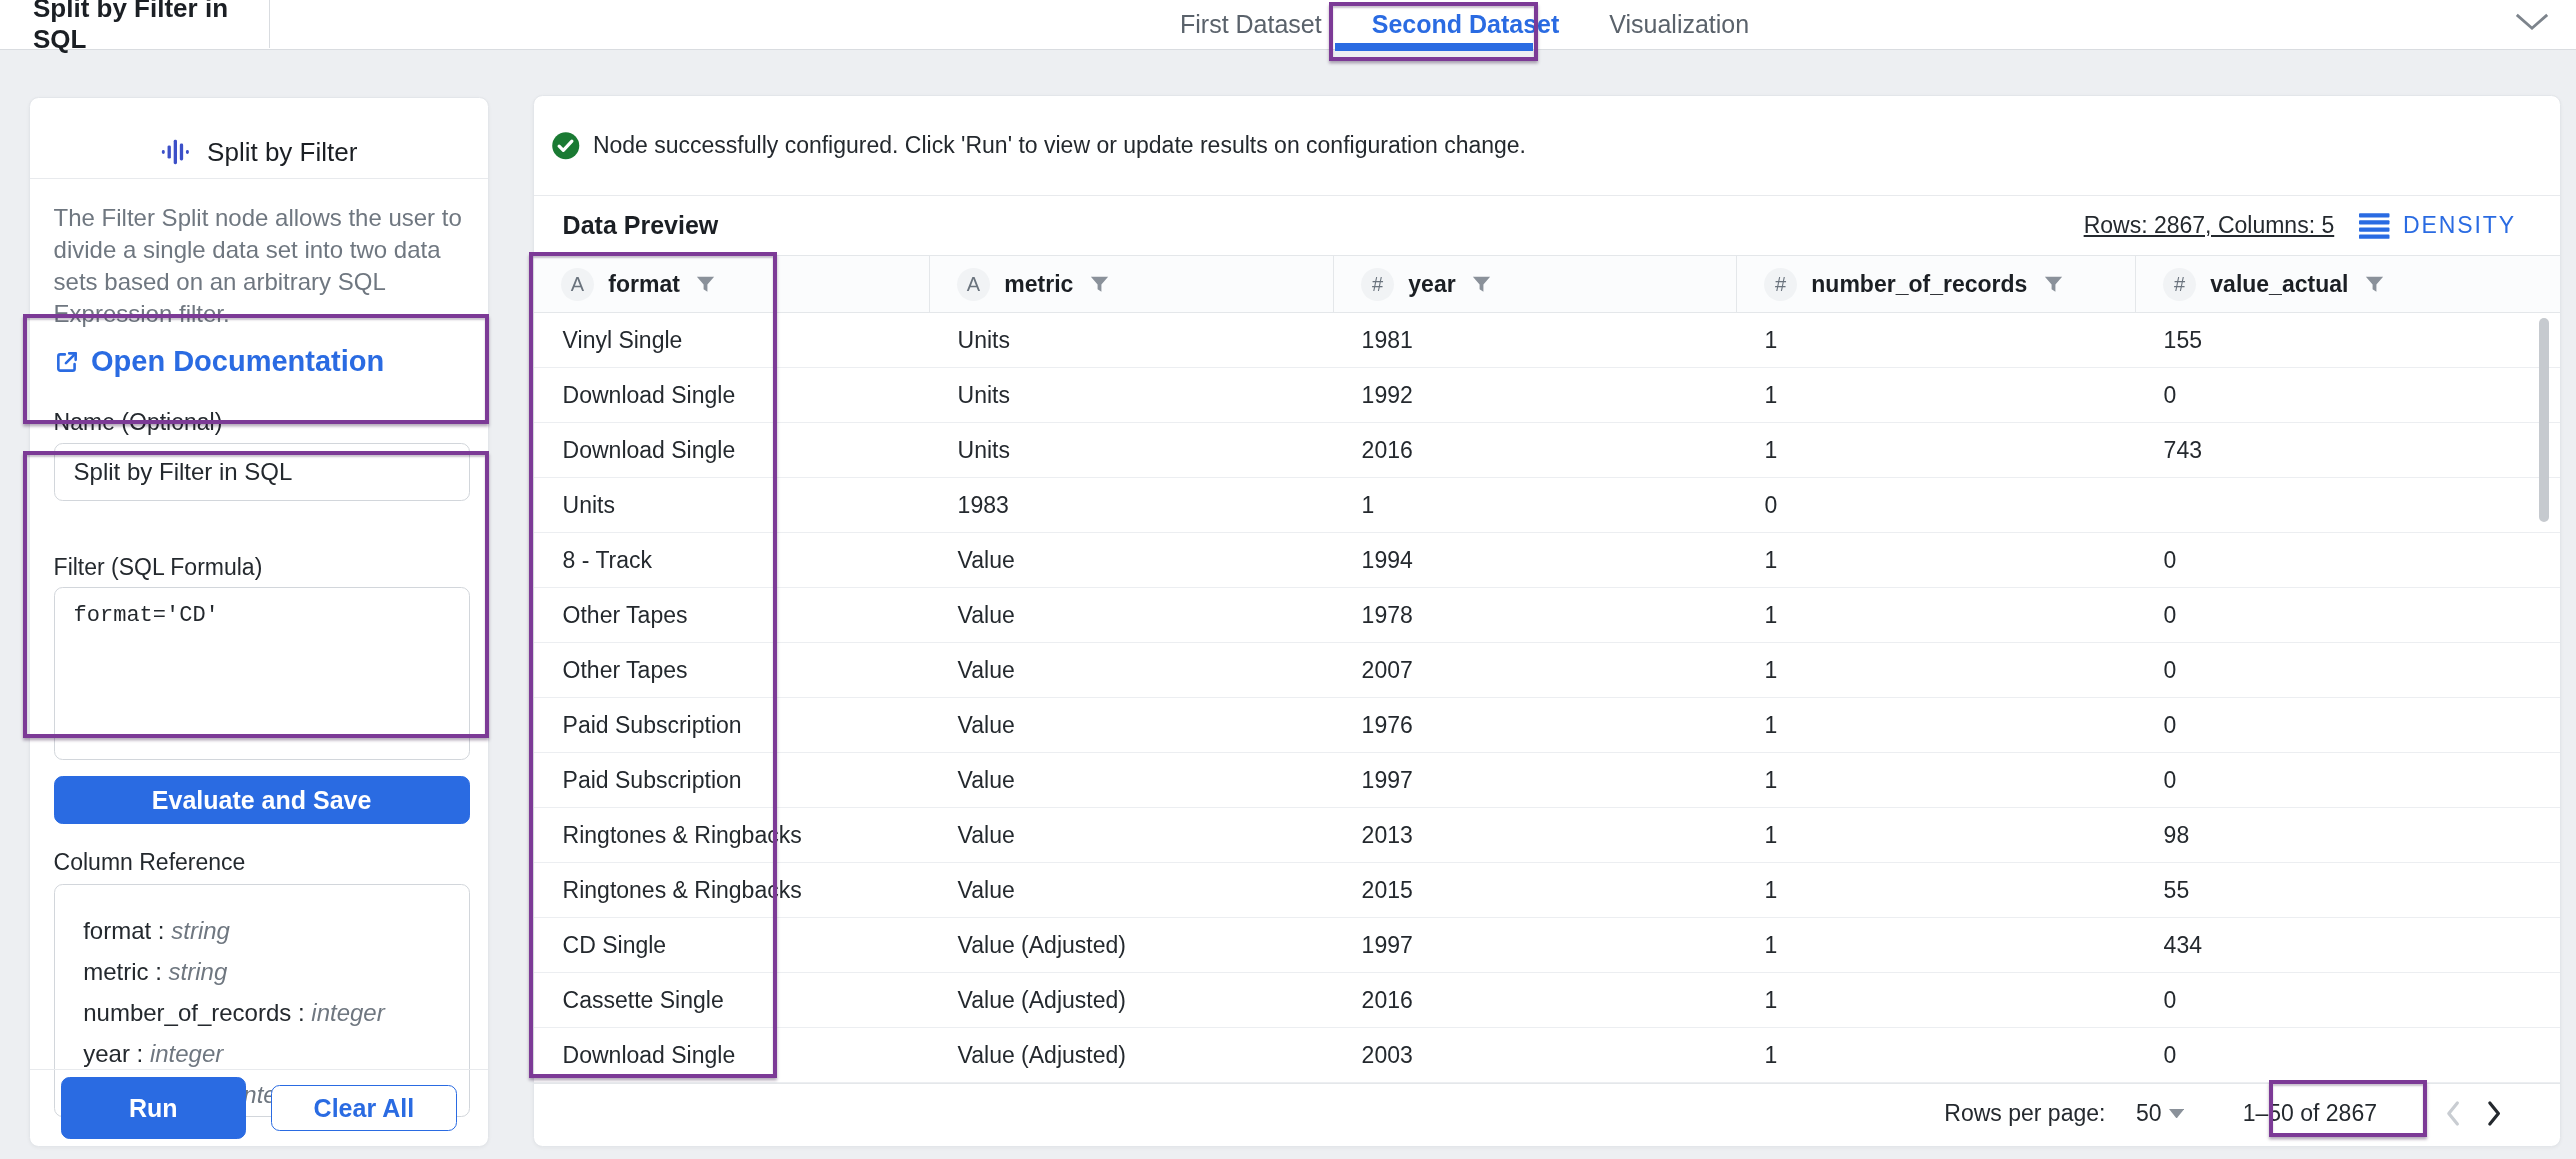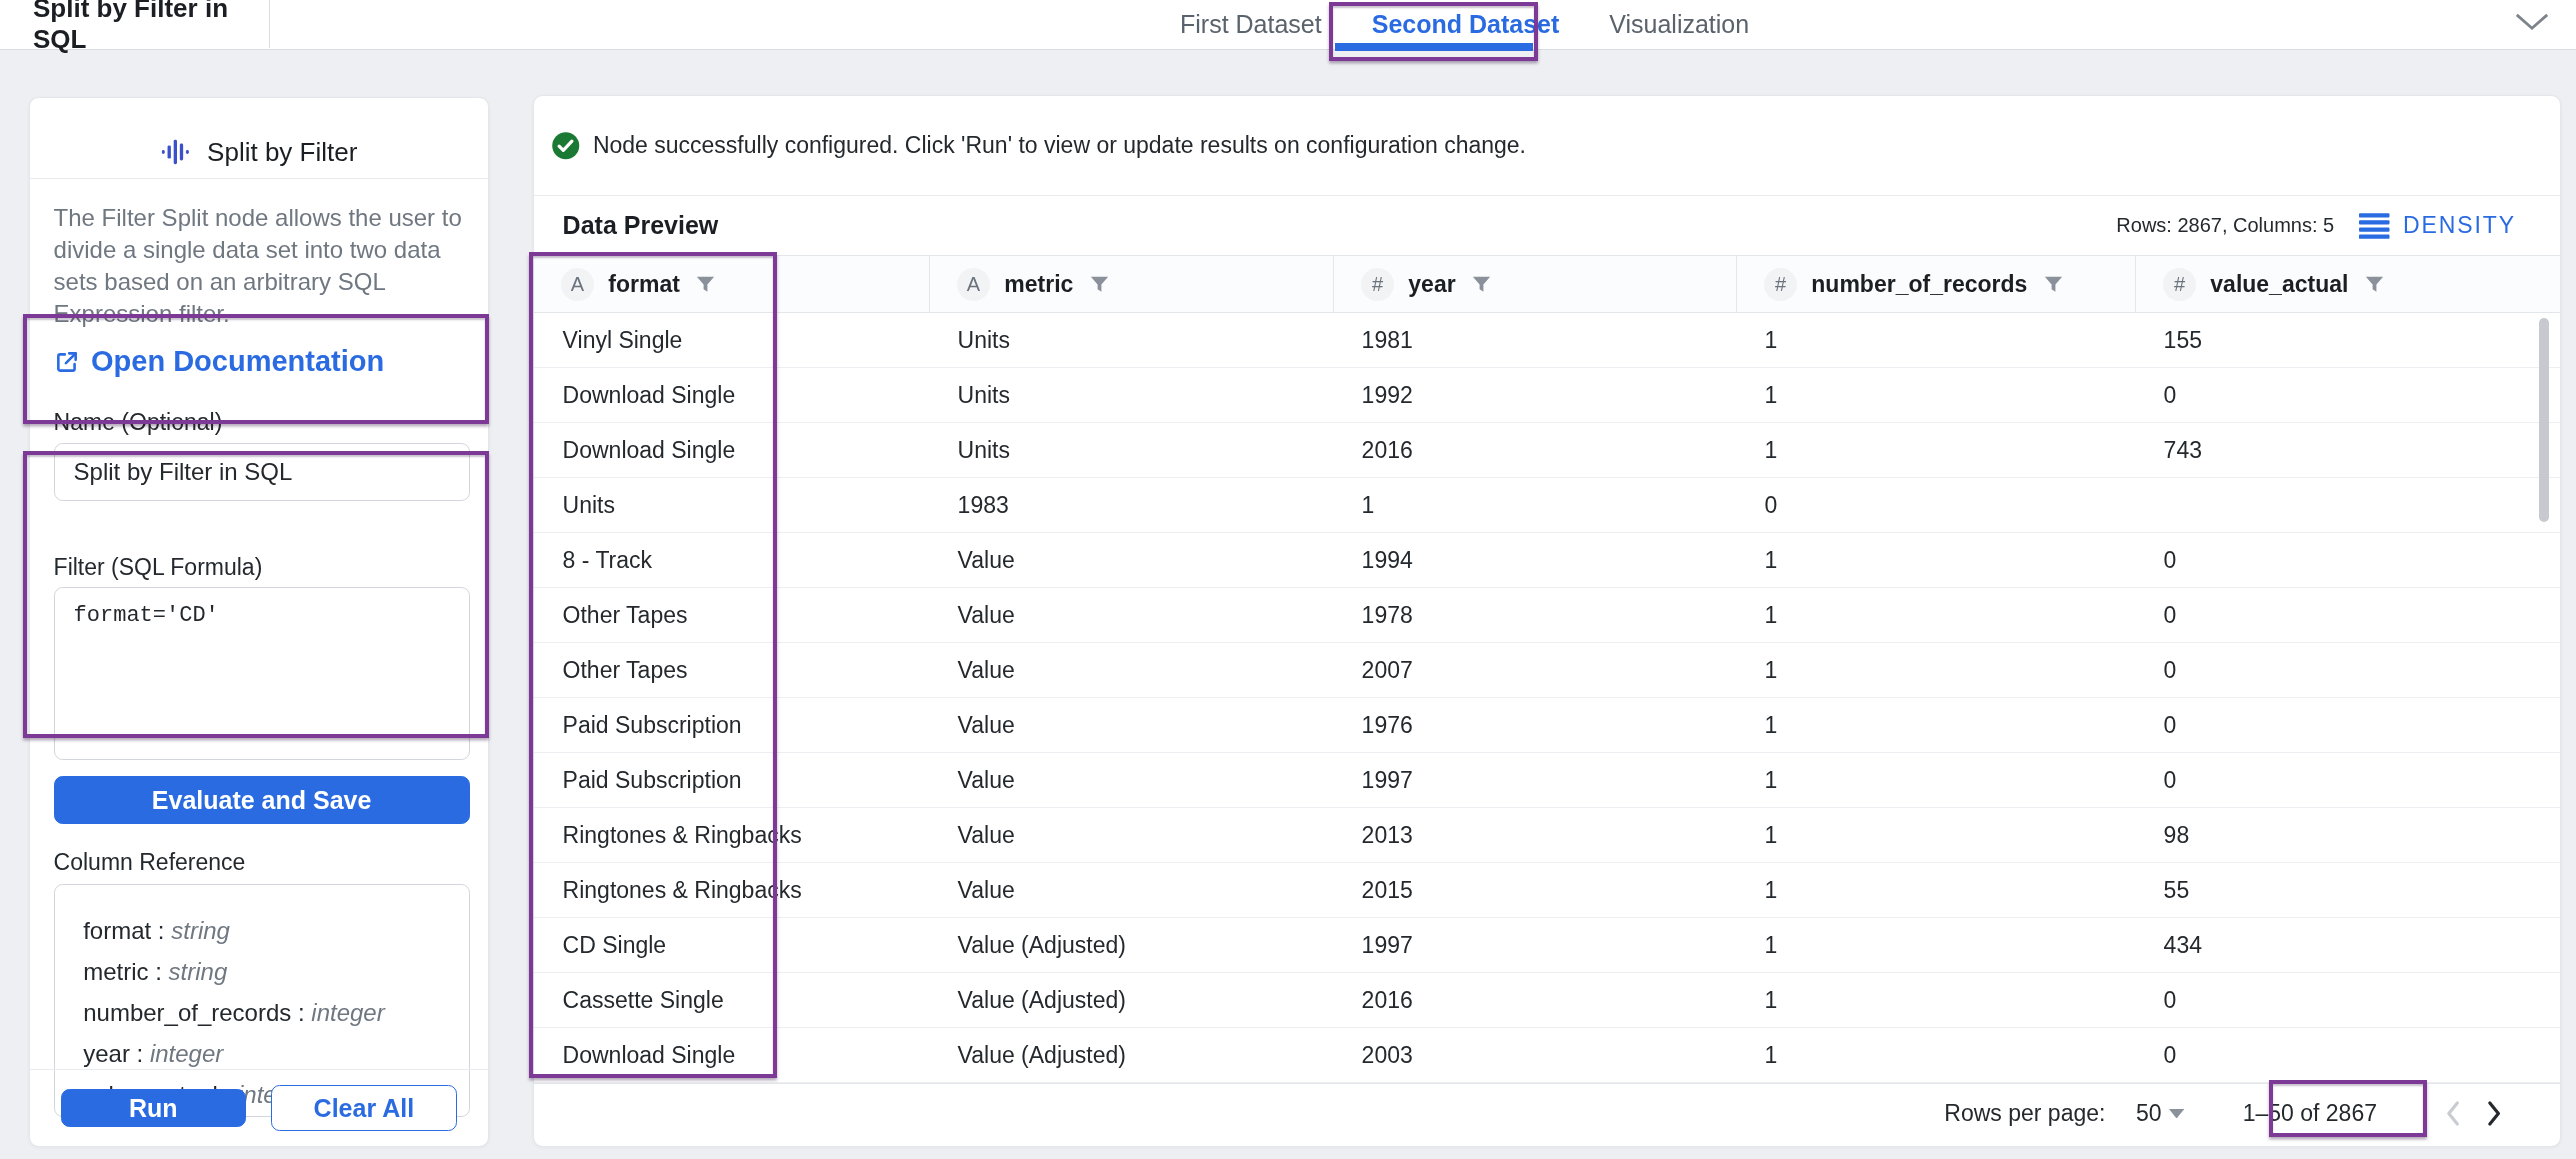--- a/index.html
+++ b/index.html
@@ -31,29 +31,29 @@
   .sql-area { margin-top:6px; width:416px; height:173px; border:1.9px solid #d2d6db; border-radius:8.6px; font-family:"Liberation Mono", monospace; font-size:22px; color:#24292e; padding:15.2px 19px; resize:none; background:#fff; }
   .btn { display:flex; align-items:center; justify-content:center; border-radius:8.6px; font-size:25px; font-weight:700; cursor:pointer; font-family:"Liberation Sans", sans-serif; }
   .btn-primary { background:#2a6be2; color:#fff; border:1.9px solid #2a6be2; }
   .btn-outline { background:#fff; color:#2a6be2; border:1.9px solid #2a6be2; }
   .eval-btn { margin-top:13.3px; width:416px; height:48px; }
   .colref-label { margin-top:25px; font-size:23px; color:#24292e; }
   .colref-box { margin-top:7.6px; width:416px; height:233px; border:1.9px solid #d2d6db; border-radius:8.6px; padding:25px 0 0 28.6px; }
   .colref-item { font-size:24px; color:#24292e; line-height:41px; white-space:nowrap; }
   .colref-item .ctype { color:#6f7780; font-style:italic; }
   .side-footer { position:absolute; left:0; bottom:0; width:100%; height:77px; border-top:1.9px solid #e8eaed; display:flex; align-items:center; padding:0 31px; gap:25px; }
-  .run-btn { width:187px; height:38px; }
+  .run-btn { width:187px; height:62px; }
   .clear-btn { width:187px; height:46px; }
 
   
   .status-row { height:100px; border-bottom:1.9px solid #e8eaed; display:flex; align-items:center; padding-left:17px; gap:12.4px; font-size:23px; color:#24292e; }
   .preview-bar { height:59px; display:flex; align-items:center; justify-content:space-between; padding:0 44px 0 28.6px; }
   .preview-title { font-size:25px; font-weight:700; color:#1b1f24; }
   .preview-right { display:flex; align-items:center; gap:25px; }
-  .summary-text { font-size:20px; color:#24292e; }
+  .summary-text { font-size:23px; color:#24292e;text-decoration:underline; }
   .density-toggle { display:flex; align-items:center; gap:13.3px; cursor:pointer; }
   .density-label { color:#2a6be2; font-size:23px; letter-spacing:1.9px; }
 
   .grid-row { display:grid; grid-template-columns:395px 404px 403px 399px 427px; }
   .thead { height:58px; border-top:1.9px solid #e4e7ea; border-bottom:1.9px solid #e4e7ea; background:#fbfcfd; }
   .th { display:flex; align-items:center; gap:14.3px; padding-left:27px; border-left:1.9px solid #e4e7ea; }
   .th:first-child { border-left:none; }
   .type-badge { width:33px; height:33px; border-radius:50%; background:#f1f3f5; color:#6a737d; font-size:20px; display:flex; align-items:center; justify-content:center; }
   .th-label { font-size:23px; font-weight:700; color:#1b1f24; }
   .trow { height:55px; border-bottom:1.9px solid #eceef1; }

